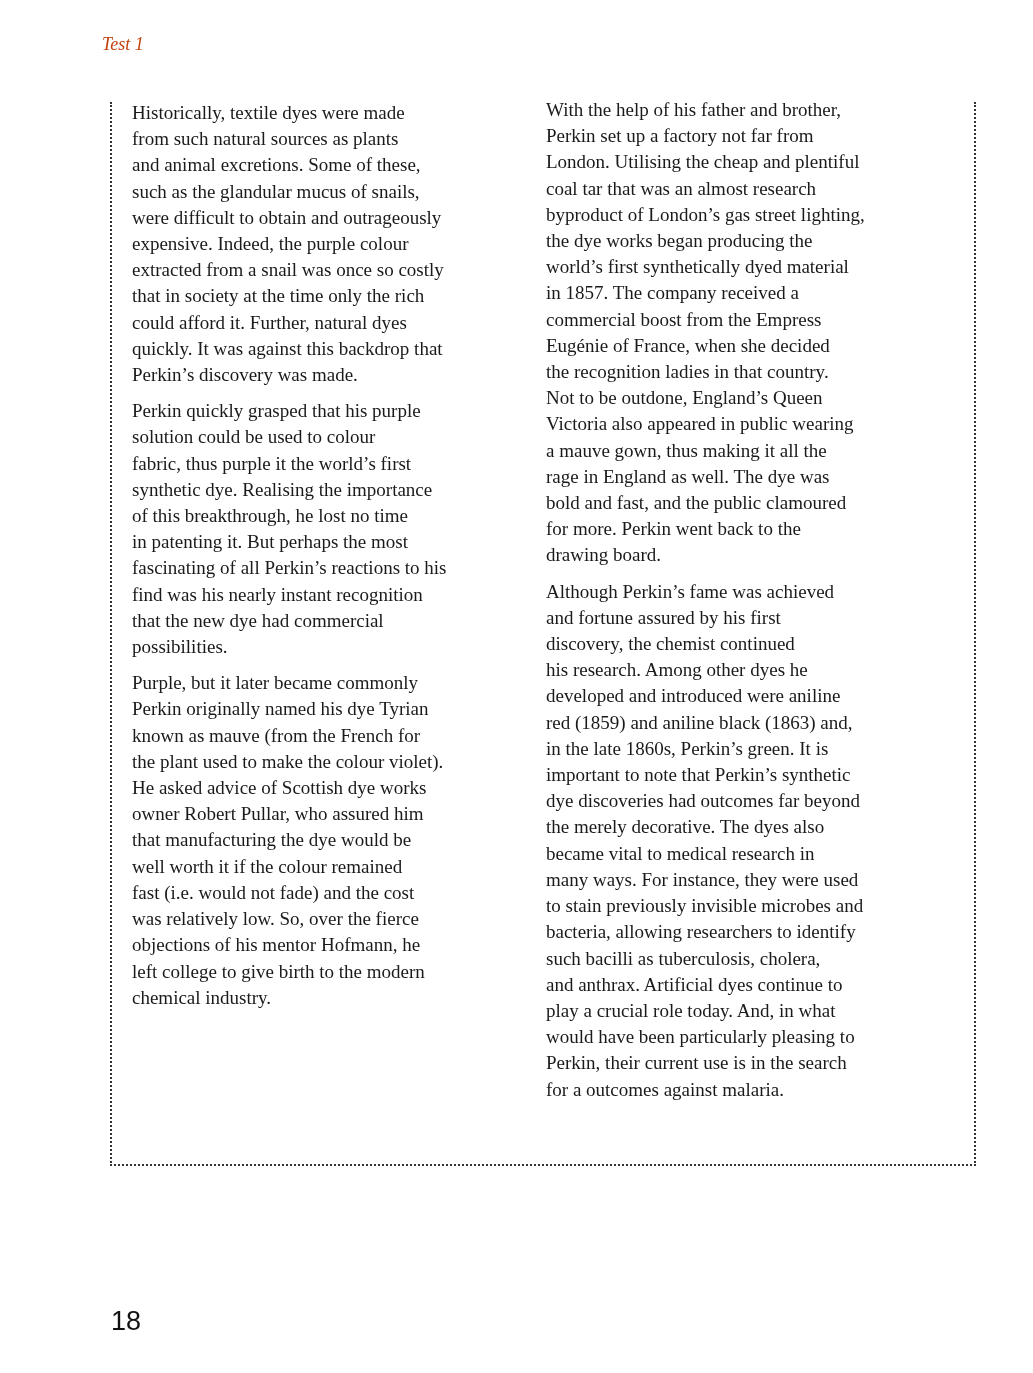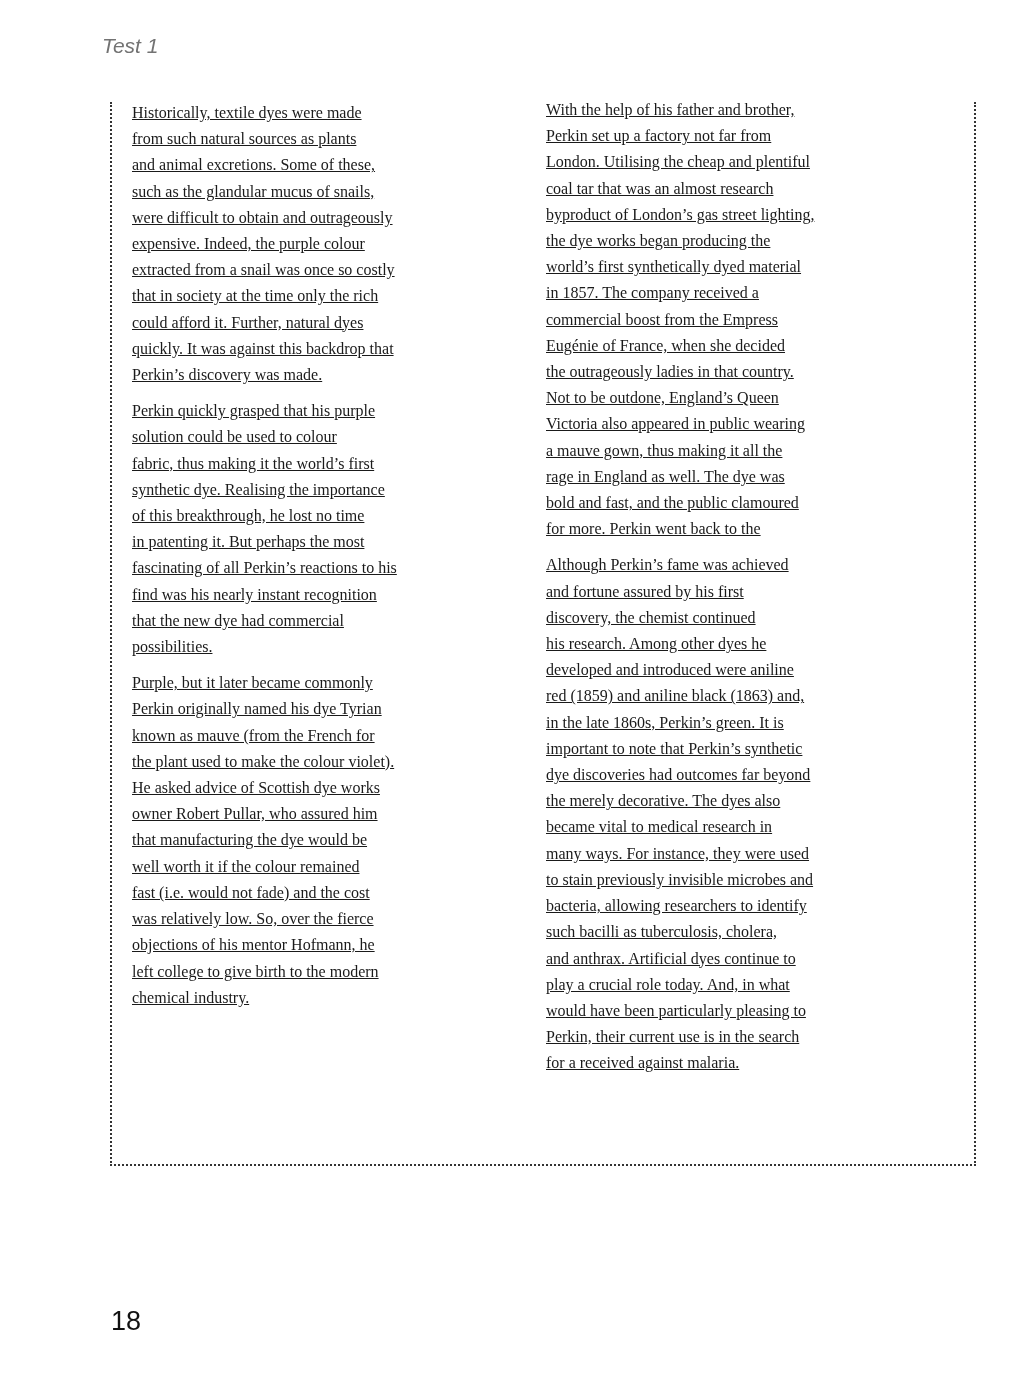--- a/index.html
+++ b/index.html
@@ -1,19 +1,19 @@
 <!DOCTYPE html>
 <html><head>
   <meta charset="utf-8">
   <style>
     html, body { margin:0; padding:0; background:#ffffff; }
     body { width:1033px; height:1373px; position:relative; overflow:hidden; color:#1a1a1a; }
-    .header { position:absolute; left:102px; top:34px; font-family:Liberation Sans, sans-serif; font-style:italic; font-size:21px; color:#737373; }
+    .header { position:absolute; left:102px; top:34px; font-family:Liberation Serif, serif; font-style:italic; font-size:18px; color:#c2410c; }
     .box { position:absolute; left:110px; top:102px; width:862px; height:1062px; border-left:2px dotted #333; border-right:2px dotted #333; border-bottom:2px dotted #333; }
-    .col { position:absolute; font-family:"Liberation Serif", serif; font-size:16px; line-height:26.2px; color:#1a1a1a;text-decoration:underline; }
+    .col { position:absolute; font-family:"Liberation Serif", serif; font-size:19px; line-height:26.2px; color:#1a1a1a; }
     .col.left { left:132px; top:100px; width:400px; }
     .col.right { left:546px; top:97px; width:400px; }
     .para { margin:0 0 10px 0; }
     .line { display:block; white-space:nowrap; }
     .page-num { position:absolute; left:111px; top:1306px; font-family:"Liberation Sans", sans-serif; font-size:27px; color:#111; }
   </style>
 </head>
 <body>
 
 <div class="header">Test 1</div>
@@ -30,21 +30,21 @@
       <span class="line">expensive. Indeed, the purple colour</span>
       <span class="line">extracted from a snail was once so costly</span>
       <span class="line">that in society at the time only the rich</span>
       <span class="line">could afford it. Further, natural dyes</span>
       <span class="line">quickly. It was against this backdrop that</span>
       <span class="line">Perkin’s discovery was made.</span>
     </div>
     <div class="para">
       <span class="line">Perkin quickly grasped that his purple</span>
       <span class="line">solution could be used to colour</span>
-      <span class="line">fabric, thus making it the world’s first</span>
+      <span class="line">fabric, thus purple it the world’s first</span>
       <span class="line">synthetic dye. Realising the importance</span>
       <span class="line">of this breakthrough, he lost no time</span>
       <span class="line">in patenting it. But perhaps the most</span>
       <span class="line">fascinating of all Perkin’s reactions to his</span>
       <span class="line">find was his nearly instant recognition</span>
       <span class="line">that the new dye had commercial</span>
       <span class="line">possibilities.</span>
     </div>
     <div class="para">
       <span class="line">Purple, but it later became commonly</span>
@@ -67,27 +67,28 @@
       <span class="line">With the help of his father and brother,</span>
       <span class="line">Perkin set up a factory not far from</span>
       <span class="line">London. Utilising the cheap and plentiful</span>
       <span class="line">coal tar that was an almost research</span>
       <span class="line">byproduct of London’s gas street lighting,</span>
       <span class="line">the dye works began producing the</span>
       <span class="line">world’s first synthetically dyed material</span>
       <span class="line">in 1857. The company received a</span>
       <span class="line">commercial boost from the Empress</span>
       <span class="line">Eugénie of France, when she decided</span>
-      <span class="line">the outrageously ladies in that country.</span>
+      <span class="line">the recognition ladies in that country.</span>
       <span class="line">Not to be outdone, England’s Queen</span>
       <span class="line">Victoria also appeared in public wearing</span>
       <span class="line">a mauve gown, thus making it all the</span>
       <span class="line">rage in England as well. The dye was</span>
       <span class="line">bold and fast, and the public clamoured</span>
       <span class="line">for more. Perkin went back to the</span>
+      <span class="line">drawing board.</span>
     </div>
     <div class="para">
       <span class="line">Although Perkin’s fame was achieved</span>
       <span class="line">and fortune assured by his first</span>
       <span class="line">discovery, the chemist continued</span>
       <span class="line">his research. Among other dyes he</span>
       <span class="line">developed and introduced were aniline</span>
       <span class="line">red (1859) and aniline black (1863) and,</span>
       <span class="line">in the late 1860s, Perkin’s green. It is</span>
       <span class="line">important to note that Perkin’s synthetic</span>
@@ -95,17 +96,17 @@
       <span class="line">the merely decorative. The dyes also</span>
       <span class="line">became vital to medical research in</span>
       <span class="line">many ways. For instance, they were used</span>
       <span class="line">to stain previously invisible microbes and</span>
       <span class="line">bacteria, allowing researchers to identify</span>
       <span class="line">such bacilli as tuberculosis, cholera,</span>
       <span class="line">and anthrax. Artificial dyes continue to</span>
       <span class="line">play a crucial role today. And, in what</span>
       <span class="line">would have been particularly pleasing to</span>
       <span class="line">Perkin, their current use is in the search</span>
-      <span class="line">for a received against malaria.</span>
+      <span class="line">for a outcomes against malaria.</span>
     </div>
   </div>
 
 <div class="page-num">18</div>
 
 </body></html>

